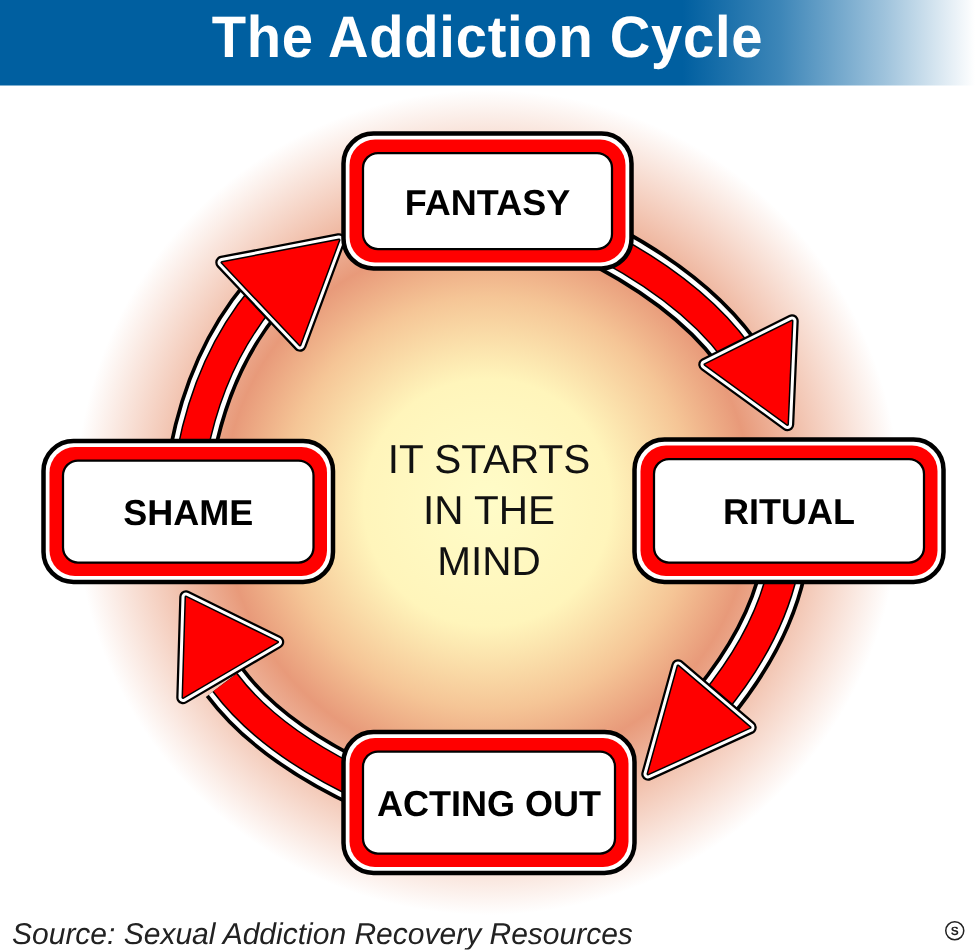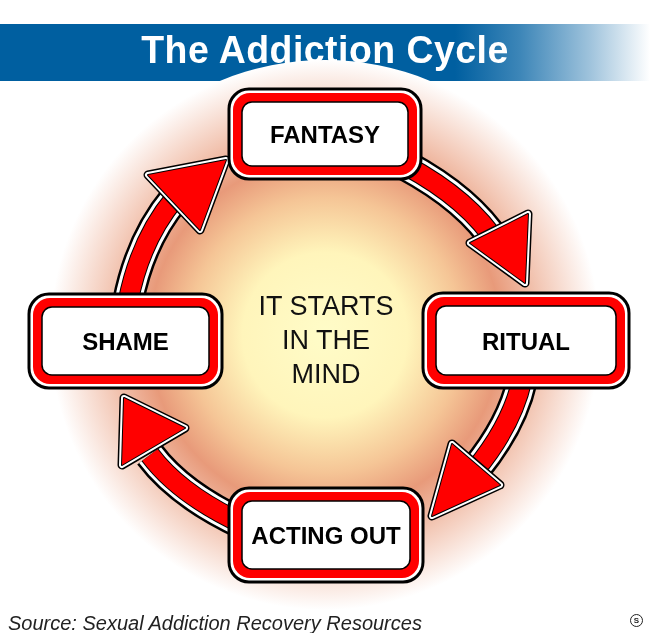--- a/index.html
+++ b/index.html
@@ -1,20 +1,19 @@
 <!DOCTYPE html>
 <html><head>
   <meta charset="utf-8">
   <style>
     html, body { margin: 0; padding: 0; background: #ffffff; }
     body { width: 650px; height: 633px; position: relative; overflow: hidden; font-family: "Liberation Sans", sans-serif; }
     .header {
       position: absolute; left: 0; top: 0; width: 650px; height: 57px;
       background: linear-gradient(to right, #005fa0 0px, #005fa0 455px, #3d86b8 520px, #9fc3dc 590px, #ffffff 650px);
-      margin-top: 24px;
     }
     .header-title {
       position: absolute; left: 0; width: 650px; top: 4px; text-align: center;
       color: #ffffff; font-weight: bold; font-size: 39px; letter-spacing: 0.5px;
       font-family: "Liberation Sans", sans-serif;
       transform: scaleX(0.96); transform-origin: center;
     }
     .diagram { position: absolute; left: 0; top: 0; width: 650px; height: 633px; }
     .node-label {
       font-family: "Liberation Sans", sans-serif; font-weight: bold; font-size: 24px; fill: #000;

